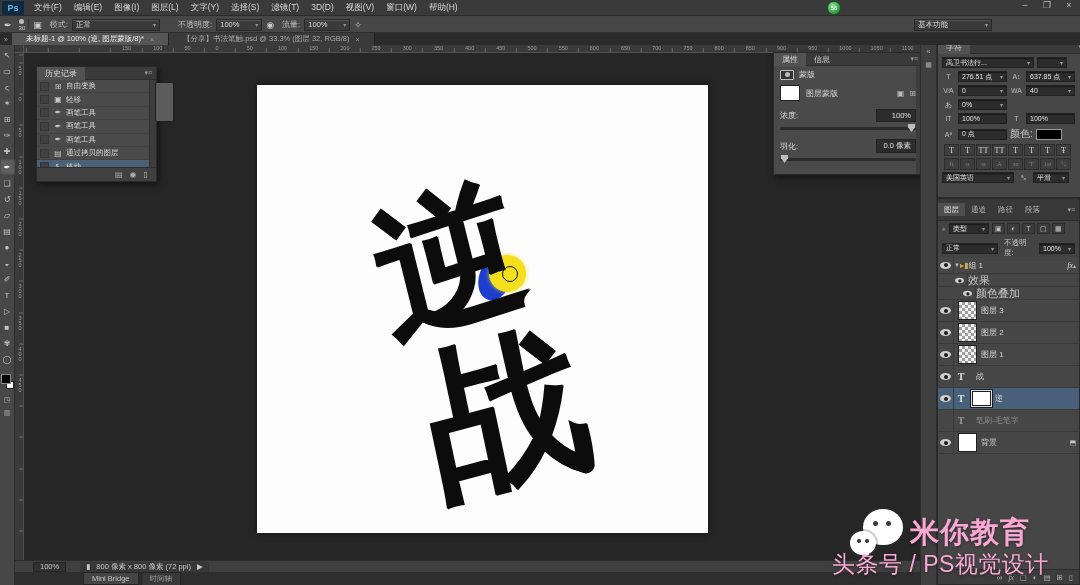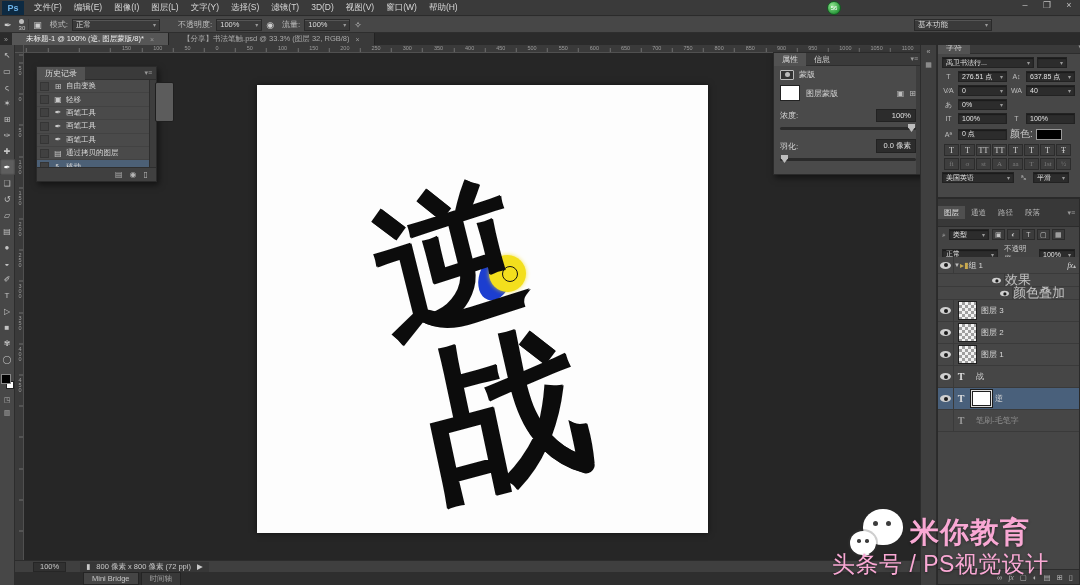--- a/index.html
+++ b/index.html
@@ -107,29 +107,29 @@
   .cfield { background:#2c2c2c; border:1px solid #222; box-shadow:inset 0 1px 1px #1a1a1a; color:#e2e2e2; font-size:7px; height:11px; display:flex; align-items:center; padding:0 3px; justify-content:space-between; }
   .cfield .val { white-space:nowrap; overflow:hidden; }
   .w-font { width:92px; } .w-style { width:30px; } .w-half { width:49px; } .w-lang { width:72px; } .w-aa { width:36px; }
   .tbtn-row { display:flex; gap:1px; margin:2px 0 2px 2px; }
   .tbtn { width:15px; height:12px; background:#3e3e3e; border:1px solid #2c2c2c; color:#d0d0d0; font-size:8px; font-family:"Liberation Serif",serif; display:flex; align-items:center; justify-content:center; }
   .tbtn-row.dim .tbtn { color:#7c7c7c; font-size:7px; }
   .color-swatch { width:26px; height:11px; background:#000; border:1px solid #999; }
   .cp-label { font-size:10px; color:#c8c8c8; }
 
   .layers-panel { position:absolute; left:0; top:165px; width:143px; height:387px; background:#434343; border:1px solid #2a2a2a; }
-  .lp-tabs { height:28px; background:#383838; display:flex; align-items:center; font-size:7.5px; color:#b8b8b8; border-bottom:1px solid #2c2c2c; }
+  .lp-tabs { height:22px; background:#383838; display:flex; align-items:center; font-size:7.5px; color:#b8b8b8; border-bottom:1px solid #2c2c2c; }
   .lp-tab { padding:0 6px; height:13px; display:flex; align-items:center; }
   .lp-tab.active { background:#4f4f4f; color:#e8e8e8; }
   .lp-row { display:flex; align-items:center; padding:2px 4px; gap:3px; font-size:7.5px; color:#c6c6c6; }
   .lp-icons { display:flex; gap:2px; }
   .sq-ic { width:13px; height:11px; background:#3c3c3c; border:1px solid #2b2b2b; color:#c2c2c2; font-size:7px; display:flex; align-items:center; justify-content:center; }
   .layer-list { position:absolute; left:0; top:58px; right:0; bottom:15px; background:#464646; overflow:hidden; }
   .lrow { display:flex; align-items:center; height:22px; border-bottom:1px solid #3a3a3a; font-size:8px; color:#d6d6d6; padding-right:3px; }
-  .lrow.small { height:13px; font-size:13px; color:#c2c2c2;padding-left:37px; }
+  .lrow.small { height:13px; font-size:11px; color:#c2c2c2; }
   .lrow.selected { background:#49607b; }
   .lrow.dim { color:#8f8f8f; }
   .eyebox { width:16px; height:100%; border-right:1px solid #3a3a3a; display:flex; align-items:center; justify-content:center; flex:0 0 16px; }
   .eye { width:11px; height:7px; border-radius:50%; background:#cfcfcf; position:relative; display:inline-block; }
   .eye::after { content:""; position:absolute; left:3.5px; top:1.5px; width:4px; height:4px; border-radius:50%; background:#1c1c1c; }
   .thumb { width:19px; height:19px; border:1px solid #1f1f1f; margin:0 4px; flex:0 0 19px;
     background-image:linear-gradient(45deg,#9f9f9f 25%,transparent 25%,transparent 75%,#9f9f9f 75%),linear-gradient(45deg,#9f9f9f 25%,#f2f2f2 25%,#f2f2f2 75%,#9f9f9f 75%);
     background-size:6px 6px; background-position:0 0,3px 3px; }
   .thumb.white { background:#fff; }
   .thumb.masksel { width:15px; height:15px; background:#fff; box-shadow:0 0 0 1px #dedede,0 0 0 2px #1c1c1c; }
@@ -618,20 +618,28 @@
           </span>
         <span class="t-ic">T</span>
         <span class="thumb masksel"></span>
         <span>逆</span>
       </div>
       <div class="lrow dim">
         <span class="eyebox"></span>
         <span class="t-ic" style="color:#9a9a9a">T</span>
         <span style="margin-left:8px">笔刷-毛笔字</span>
       </div>
+      <div class="lrow">
+        <span class="eyebox">
+            <span class="eye"></span>
+          </span>
+        <span class="thumb white"></span>
+        <span>背景</span>
+        <span class="lock-ic">⬒</span>
+      </div>
     </div>
 
     <div class="lp-footer">
       <span>∞</span>
       <span style="font-style:italic;font-family:'Liberation Serif',serif">fx</span>
       <span>▢</span>
       <span>◐</span>
       <span>▤</span>
       <span>⊞</span>
       <span>▯</span>

